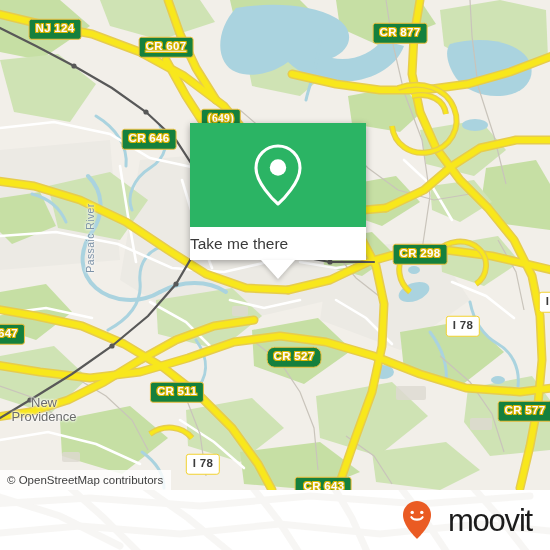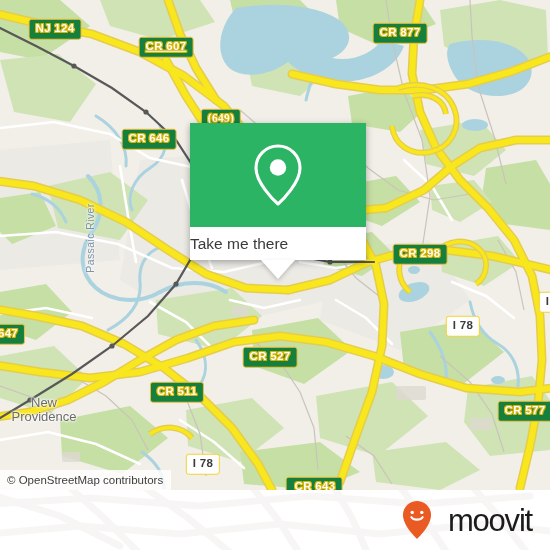--- a/index.html
+++ b/index.html
@@ -355,25 +355,25 @@
 
     <div class="shield yellow" style="left:55px;  top:29px;">NJ 124</div>
     <div class="shield yellow" style="left:166px; top:47px;text-decoration:underline;">CR 607</div>
     <div class="shield yellow" style="left:400px; top:33px;">CR 877</div>
     <div class="shield yellow" style="left:119px; top:139px;margin-left:30px;">CR 646</div>
     <div class="shield yellow" style="left:221px; top:119px;font-family:Liberation Serif, serif;">(649)</div>
     <div class="shield yellow" style="left:420px; top:254px;">CR 298</div>
     <div class="shield white" style="left:524px; top:302px;">I 78</div>
     <div class="shield white" style="left:431px; top:326px;">I 78</div>
     <div class="shield yellow" style="left:8px;   top:334px;">647</div>
-    <div class="shield yellow" style="left:270px; top:357px;">CR 527</div>
+    <div class="shield yellow" style="left:294px; top:357px;border-radius:8px;">CR 527</div>
     <div class="shield yellow" style="left:177px; top:392px;">CR 511</div>
     <div class="shield yellow" style="left:525px; top:411px;">CR 577</div>
     <div class="shield white" style="left:171px; top:464px;">I 78</div>
-    <div class="shield yellow" style="left:314px; top:487px;padding-left:8px;">CR 643</div>
+    <div class="shield yellow" style="left:323px; top:487px;padding-left:8px;">CR 643</div>
 
     <div class="place-label" style="left:32px; top:410px;padding-left:24px;">New
 Providence</div>
 
     <div class="river-label" style="left:90px; top:238px; transform:translate(-50%,-50%) rotate(-90deg);">Passaic River</div>
 
     <div id="popup">
       <div id="popup-tail"></div>
       <div id="popup-head" style="background:#2bb464">
         <svg width="58" height="66" viewBox="0 0 58 66">

